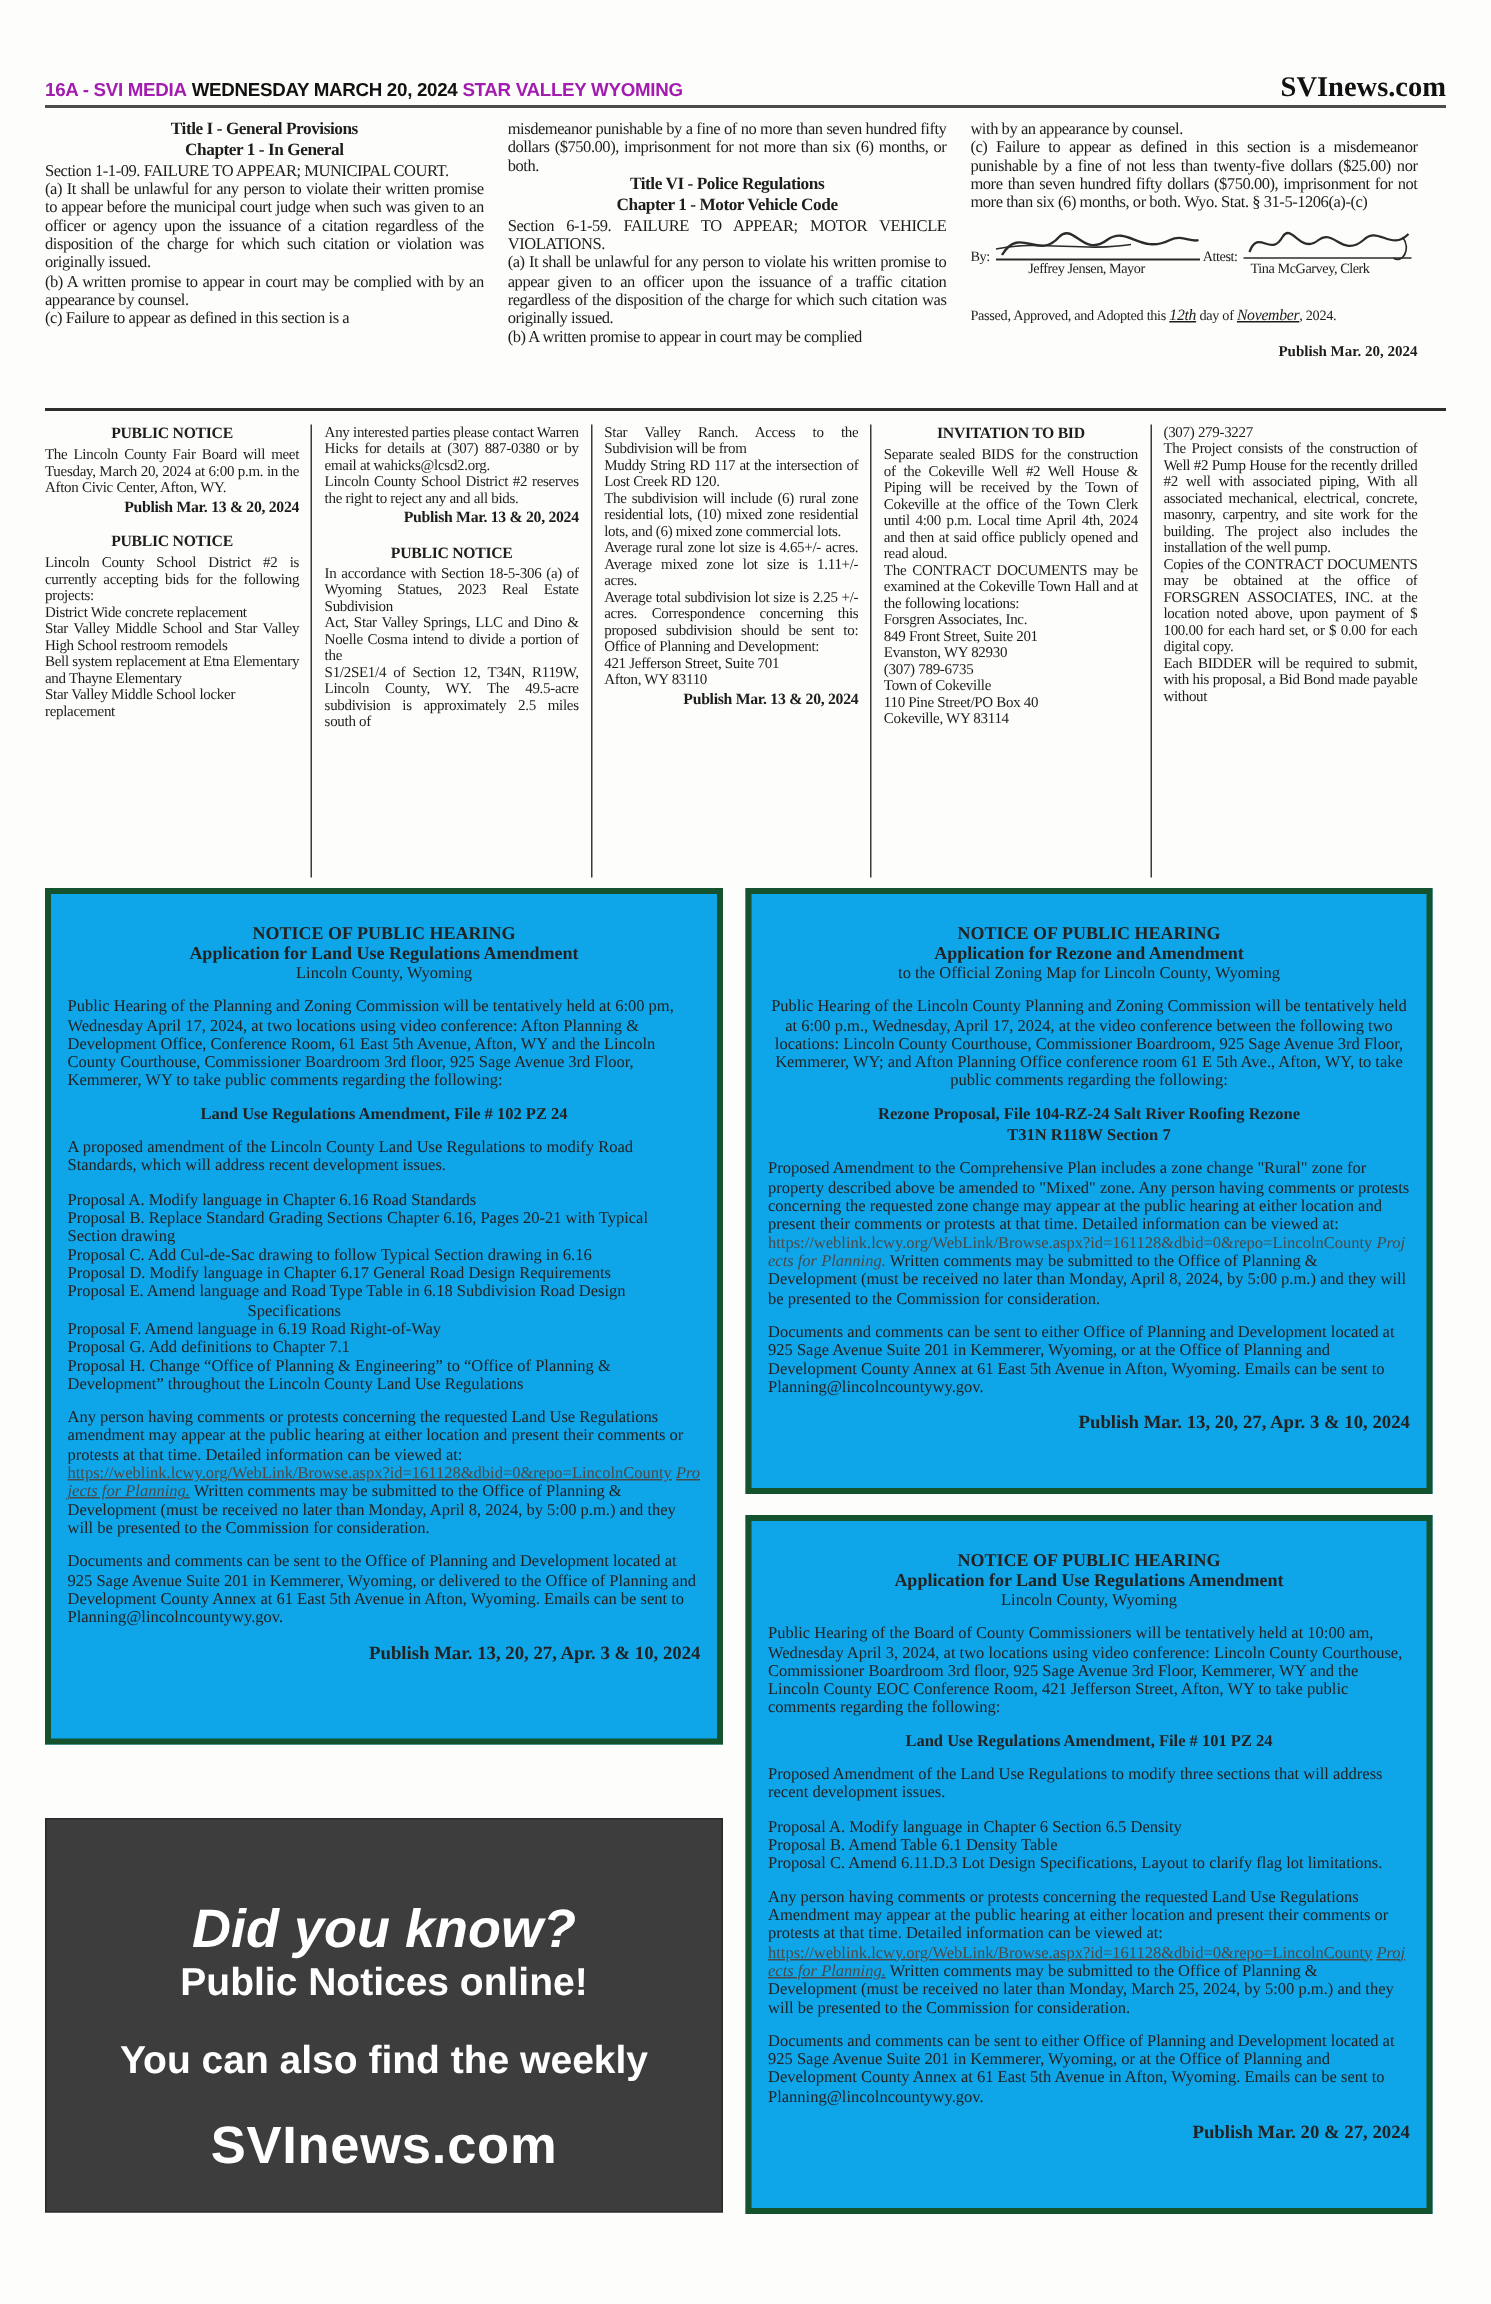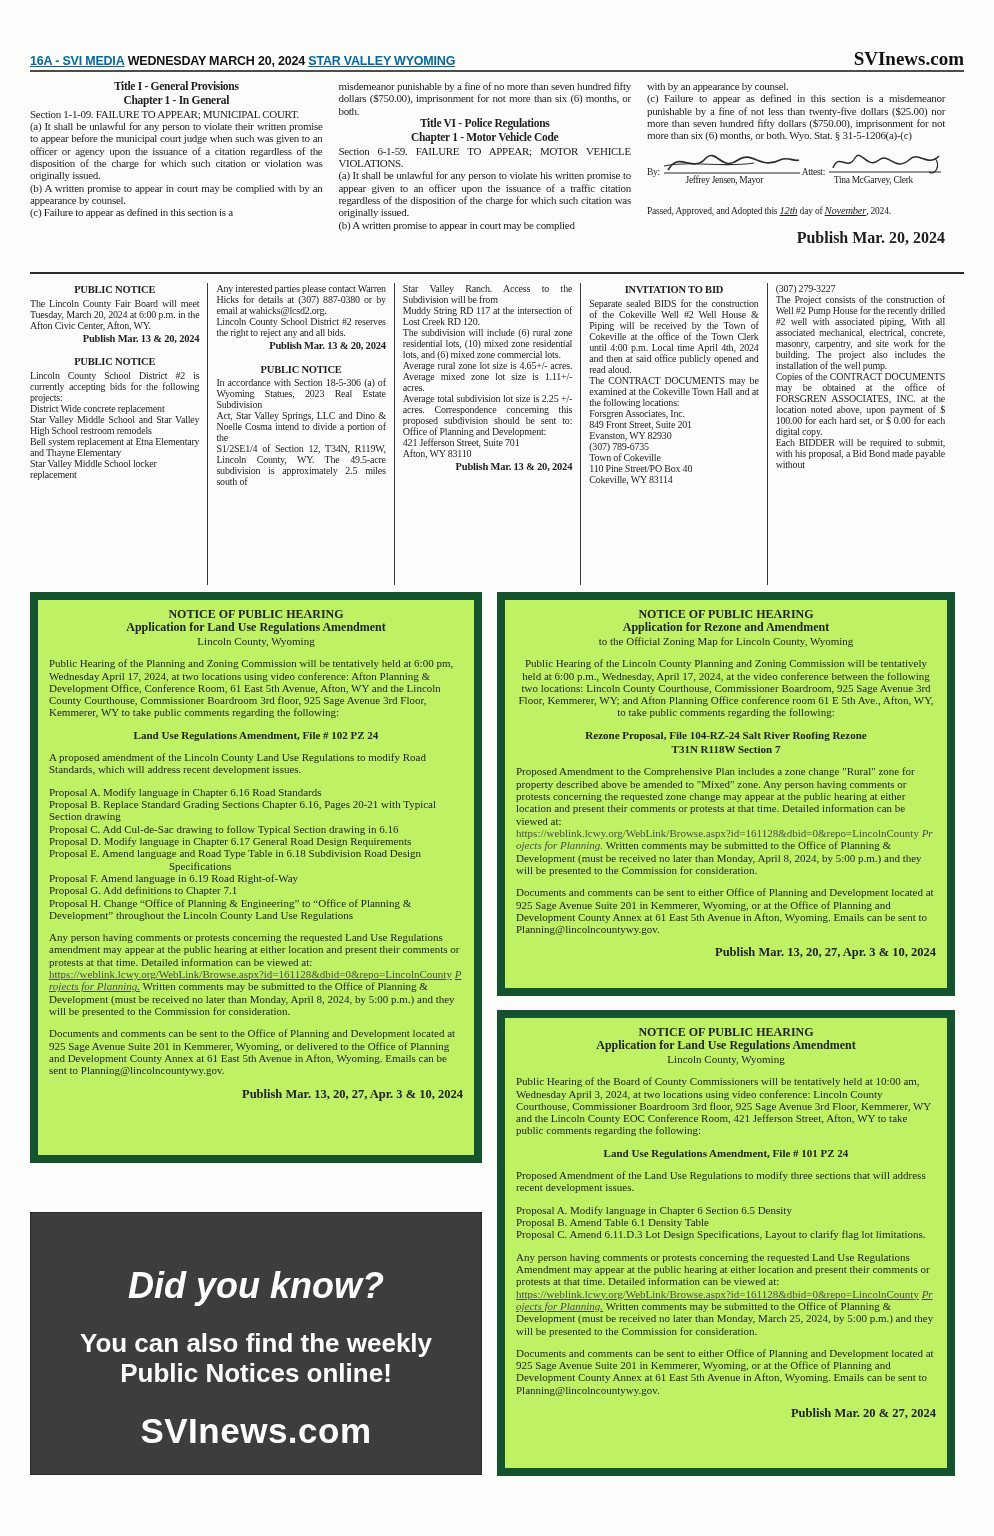--- a/index.html
+++ b/index.html
@@ -2,54 +2,54 @@
 <html><head>
 <meta charset="utf-8">
 <style>
   html,body{margin:0;padding:0;background:#e8e8e6;}
   .page{position:relative;width:994px;height:1536px;background:#fdfdfb;margin:0 auto;
         font-family:"Liberation Serif",serif;color:#1d1d1d;overflow:hidden;}
   
   .header{position:absolute;left:30px;right:30px;top:48px;display:flex;
           justify-content:space-between;align-items:baseline;}
   .header-left{font-family:"Liberation Sans",sans-serif;font-size:12.5px;letter-spacing:-0.2px;}
-  .h-gray{color:#0369a1;font-weight:700;text-decoration:underline;}
+  .h-gray{color:#a21caf;font-weight:700;}
   .h-bold{color:#111;font-weight:800;}
   .site{font-family:"Liberation Serif",serif;font-weight:bold;font-size:19px;color:#111;}
   .rule{position:absolute;left:30px;right:30px;border-top:2px solid #4d4d4d;}
   .rule-header{top:70px;}
   .rule-mid{top:272px;border-top-color:#2e2e2e;}
   
   .ordinance{position:absolute;left:30px;top:80px;width:915px;display:flex;gap:16px;
              font-size:11px;line-height:1.12;letter-spacing:-0.3px;}
   .ocol{flex:1;}
   .oh{font-weight:bold;text-align:center;font-size:11.5px;margin:0 0 1px 0;}
   .ordinance p{margin:0;text-align:justify;}
   
   .sigrow{display:flex;justify-content:space-between;margin-top:6px;}
   .sighalf{display:flex;align-items:flex-end;gap:2px;}
   .siglabel{font-size:9.5px;white-space:nowrap;}
   .signame{font-size:9.5px;text-align:center;margin-top:-3px;}
   .adopted{font-size:9.5px;margin-top:20px;letter-spacing:-0.2px;}
   .hand{font-style:italic;text-decoration:underline;font-size:10.5px;}
-  .pub-top{font-weight:bold;font-size:16px;text-align:right;margin-top:12px;letter-spacing:0;}
+  .pub-top{font-weight:bold;font-size:10px;text-align:right;margin-top:12px;letter-spacing:0;}
   
   .notices{position:absolute;left:30px;top:283px;width:915px;height:302px;display:flex;
            font-size:10px;line-height:1.1;letter-spacing:-0.2px;}
   .ncol{flex:1;padding:0 8px;overflow:hidden;}
   .ncol:first-child{padding-left:0;}
   .ncol:last-child{padding-right:0;}
   .ncol + .ncol{border-left:1px solid #3a3a3a;}
   .ntitle{font-weight:bold;text-align:center;font-size:10.5px;margin:1px 0 2px 0;}
   .ncol p{margin:0;text-align:justify;}
   .ncol p.nl{text-align:left;}
   .npub{font-weight:bold;text-align:right;font-size:10.5px;margin:2px 0 12px 0;}
   
-  .box{position:absolute;box-sizing:border-box;border:8px solid #14532d;background:#bef264;
-       padding:8px 11px;font-size:11px;line-height:1.12;color:#222;overflow:hidden;}
+  .box{position:absolute;box-sizing:border-box;border:4px solid #14532d;background:#0ea5e9;
+       padding:20px 11px;font-size:11px;line-height:1.12;color:#222;overflow:hidden;}
   .box-left{left:30px;top:592px;width:452px;height:571px;}
   .box-rz{left:497px;top:592px;width:458px;height:404px;}
   .box-r2{left:497px;top:1010px;width:458px;height:466px;}
   .bt{font-weight:bold;text-align:center;font-size:12px;margin:0;}
   .bst{text-align:center;font-size:11px;margin:0 0 10px 0;}
   .box p{margin:0 0 10px 0;text-align:left;}
   .box p.c{text-align:center;}
   .box p.bh{font-weight:bold;text-align:center;margin:2px 0 10px 0;}
   .box p.prop{margin:0;}
   .box p.prop-ind{margin:0 0 0 120px;}
@@ -238,18 +238,18 @@
     <p class="prop">Proposal C. Amend 6.11.D.3 Lot Design Specifications, Layout to clarify flag lot limitations.</p>
     <div class="gap"></div>
     <p style="margin-bottom:0;">Any person having comments or protests concerning the requested Land Use Regulations Amendment may appear at the public hearing at either location and present their comments or protests at that time.  Detailed information can be viewed at:</p>
     <p><span class="link u">https://weblink.lcwy.org/WebLink/Browse.aspx?id=161128&amp;dbid=0&amp;repo=LincolnCounty</span> <span class="link u i">Projects for Planning.</span> <span>Written comments may be submitted to the Office of Planning &amp; Development (must be received no later than Monday, March 25, 2024, by 5:00 p.m.) and they will be presented to the Commission for consideration.</span></p>
     <p>Documents and comments can be sent to either Office of Planning and Development located at 925 Sage Avenue Suite 201 in Kemmerer, Wyoming, or at the Office of Planning and Development County Annex at 61 East 5th Avenue in Afton, Wyoming. Emails can be sent to Planning@lincolncountywy.gov.</p>
     <div class="bpub">Publish Mar. 20 &amp; 27, 2024</div>
   </div>
 
   <div class="adbox">
     <div class="ad1">Did you know?</div>
+    <div class="ad2">Public Notices online!</div>
     <div class="ad2 first">You can also find the weekly</div>
-    <div class="ad2">Public Notices online!</div>
     <div class="ad3">SVInews.com</div>
   </div>
 
 </div>
 
 </body></html>

